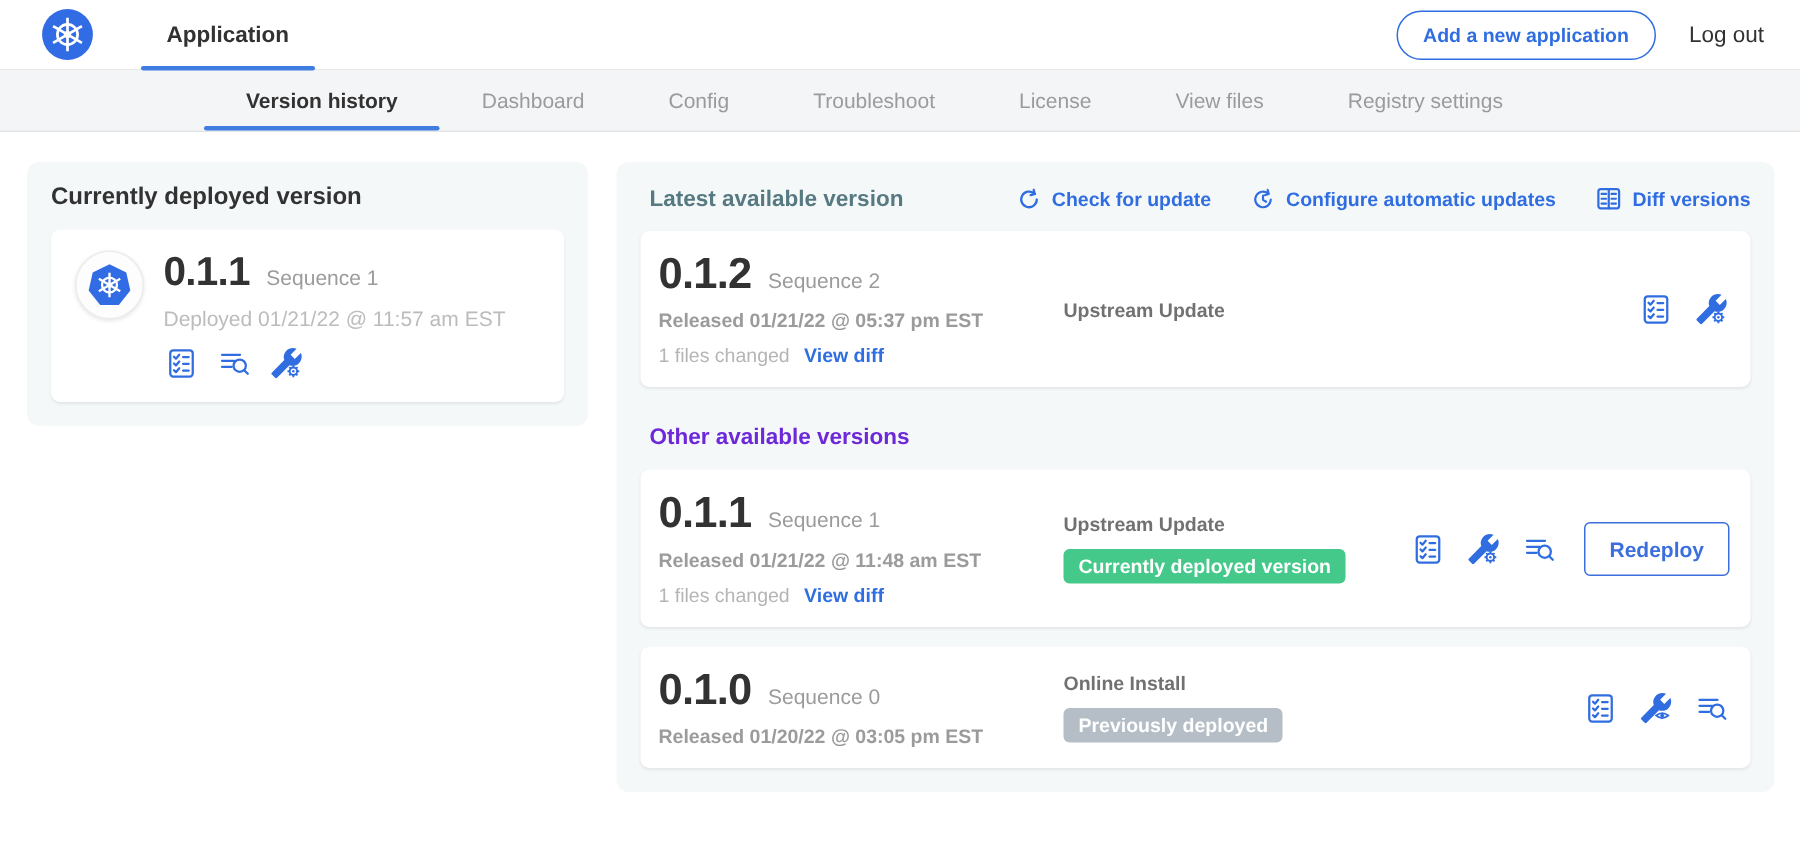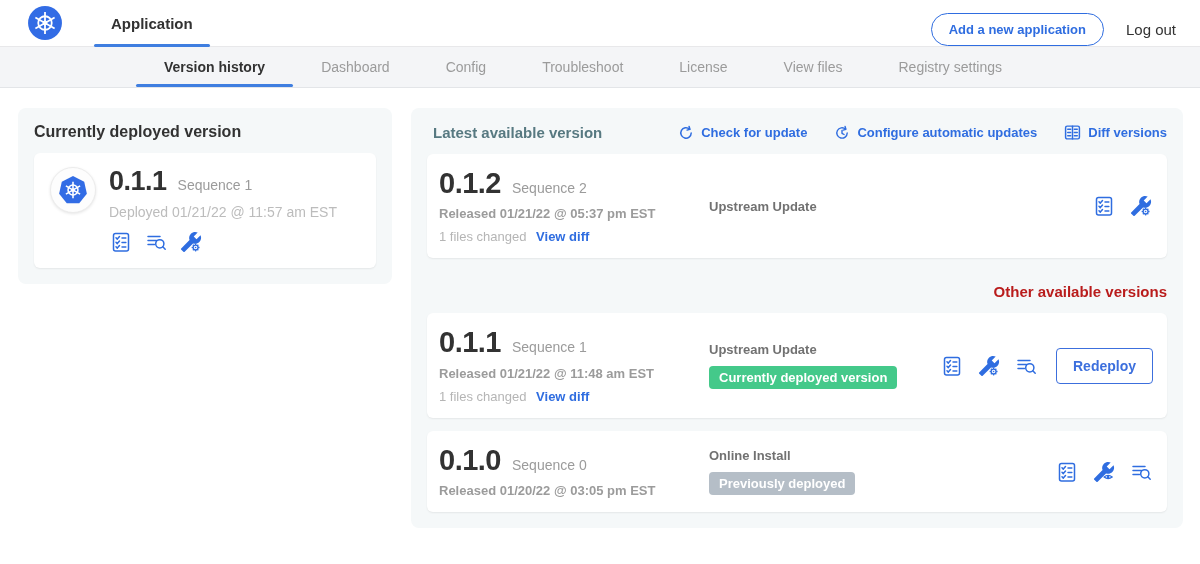--- a/index.html
+++ b/index.html
@@ -9,21 +9,21 @@
     --ink:#323232;
     --gray:#9b9b9b;
     --light-gray:#b5b5b5;
     --panel:#f5f8f9;
   }
   *{box-sizing:border-box;margin:0;padding:0;}
   body{background:#fff;font-family:"Liberation Sans","DejaVu Sans",sans-serif;}
   .page{width:1200px;height:564px;background:#fff;overflow:hidden;position:relative;}
 
   
-  .topbar{height:47px;display:flex;align-items:flex-end;justify-content:space-between;
+  .topbar{height:47px;display:flex;align-items:center;justify-content:space-between;
           padding:0 24px 0 27px;border-bottom:1px solid #e8e8ea;}
   .topbar-left{display:flex;align-items:center;height:100%;}
   .app-logo{width:36px;height:36px;border-radius:50%;overflow:hidden;flex:none;cursor:pointer;}
   .app-tabs{display:flex;height:100%;margin-left:31px;}
   .app-tab{position:relative;height:100%;display:flex;align-items:center;padding:0 17px;
            font-size:15px;font-weight:700;color:var(--ink);cursor:pointer;margin-right:13px;}
   .app-tab.active::after{content:"";position:absolute;left:0;right:0;bottom:-1px;height:3px;
            background:#3f7ee0;border-radius:2px;}
   .topbar-right{display:flex;align-items:center;gap:22px;}
   .pill-btn{background:#fff;border:1px solid var(--blue);color:var(--blue);font-weight:700;
@@ -77,21 +77,21 @@
   .source-label{font-size:13px;font-weight:700;color:#717171;}
   .badge{display:inline-block;margin-top:9px;padding:4px 10px;border-radius:4px;color:#fff;
           font-size:13px;font-weight:700;}
   .badge--green{background:#44c98a;}
   .badge--gray{background:#b5bec7;}
   .vc-right{display:flex;align-items:center;gap:13px;flex:none;}
   .btn{font-size:14px;font-weight:700;border-radius:4px;padding:9px 16px;cursor:pointer;
           font-family:inherit;margin-left:5px;}
   .btn--primary{background:var(--btn-blue);border:1px solid var(--btn-blue);color:#fff;}
   .btn--outline{background:#fff;border:1px solid var(--btn-blue);color:var(--btn-blue);}
-  .other-heading{margin:25px 0 0 6px;font-size:15px;font-weight:600;color:#b91c1c;text-align:right;}
+  .other-heading{margin:25px 0 0 6px;font-size:15px;font-weight:600;color:#6d28d9;}
 </style>
 </head>
 <body>
 
 <div class="page">
 
   <header class="topbar">
     <div class="topbar-left">
       <div class="app-logo">
         <svg viewBox="0 0 24 24" width="36" height="36">

